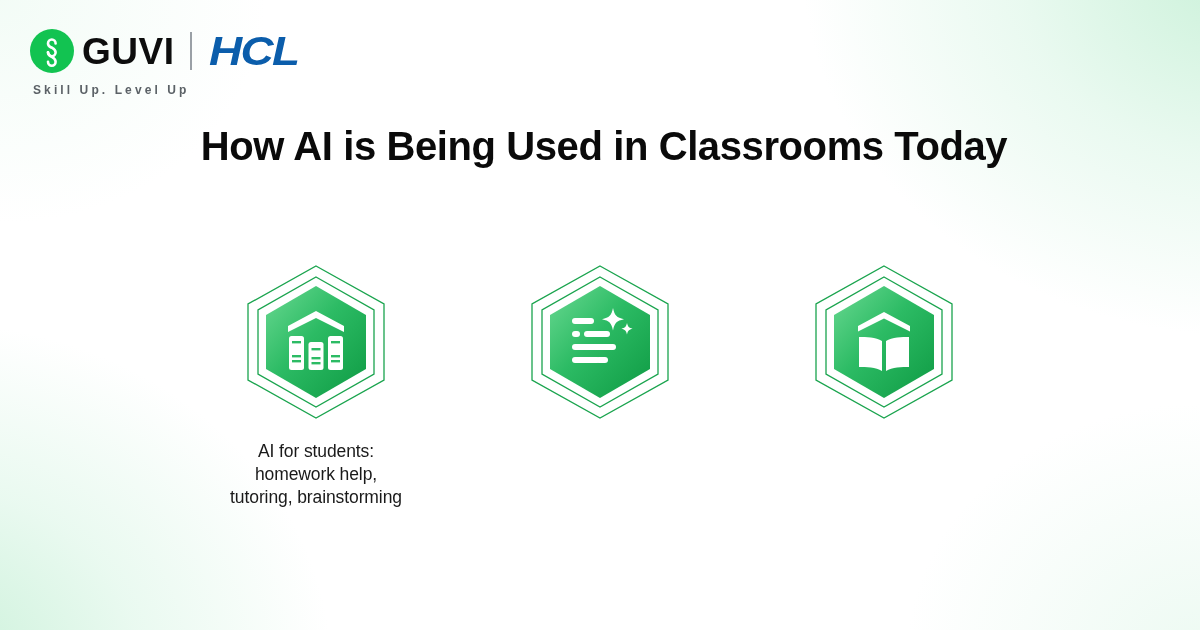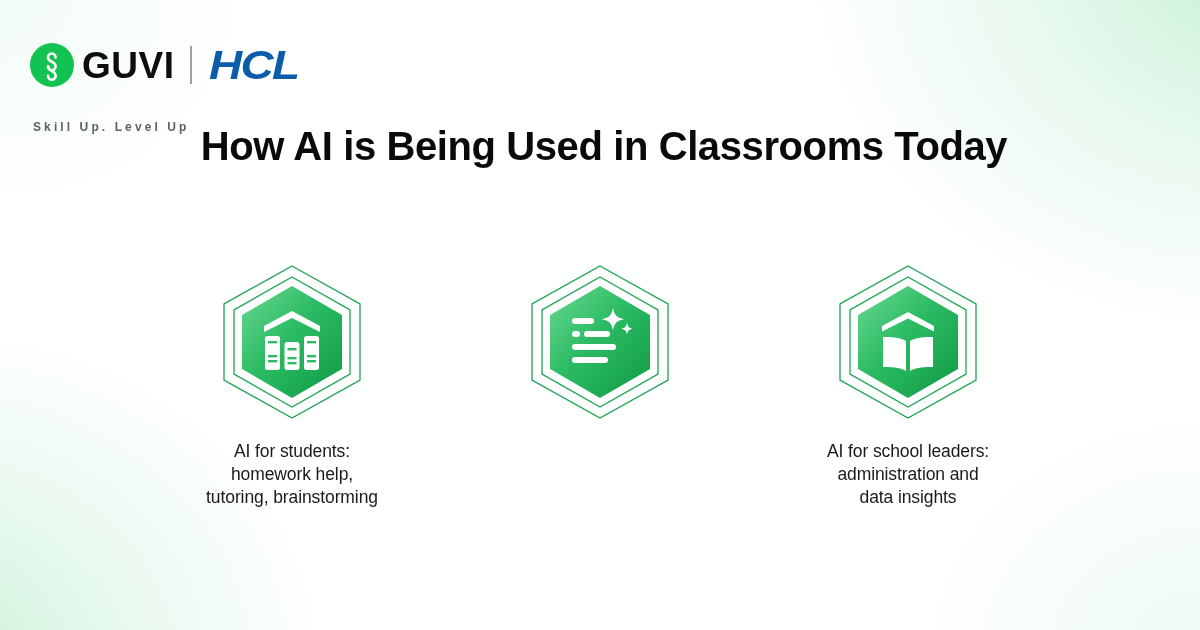--- a/index.html
+++ b/index.html
@@ -28,25 +28,24 @@
       radial-gradient(ellipse 420px 360px at 100% 104%, rgba(222,246,232,0.55) 0%, rgba(255,255,255,0) 70%),
       radial-gradient(ellipse 380px 320px at 0% 0%,     rgba(228,248,236,0.45) 0%, rgba(255,255,255,0) 70%),
       #ffffff;
     overflow: hidden;
   }
 
   
   #logo-bar {
     position: absolute;
     left: 30px;
-    top: 42px;
+    top: 28px;
     display: flex;
     flex-direction: column;
     align-items: flex-start;
-    gap: 23px;
   }
 
   #logo-row {
     display: flex;
     align-items: center;
     height: 46px;
   }
 
   .guvi-mark {
     width: 44px;
@@ -111,21 +110,21 @@
 
   
   #cards {
     position: absolute;
     left: 0;
     right: 0;
     top: 262px;
     display: flex;
     justify-content: center;
     align-items: flex-start;
-    gap: 40px;
+    gap: 16px;
     padding: 0 140px;
   }
 
   .card {
     width: 268px;
     display: flex;
     flex-direction: column;
     align-items: center;
   }
 
@@ -256,19 +255,16 @@
           <polygon points="80,4 148,42 148,118 80,156 12,118 12,42" fill="none" stroke="#1aa44e" stroke-width="1.3"></polygon>
           <polygon points="80,15 138,48 138,112 80,145 22,112 22,48" fill="none" stroke="#1aa44e" stroke-width="1.3"></polygon>
           <polygon points="80,24 130,53 130,107 80,136 30,107 30,53" fill="url(#g3)"></polygon>
           <g fill="#ffffff" transform="translate(80,84)">
             <path d="M-26,-20 L0,-34 L26,-20 L26,-14.5 L0,-27.5 L-26,-14.5 Z"></path>
             <path d="M-25,-9 L-25,21 C-18,21 -8,21 -2,25 L-2,-5 C-8,-9 -18,-9 -25,-9 Z" rx="2"></path>
             <path d="M25,-9 L25,21 C18,21 8,21 2,25 L2,-5 C8,-9 18,-9 25,-9 Z" rx="2"></path>
           </g>
         </svg>
       </div>
-      <div class="card-caption">AI for school leaders:
-administration and
-data insights</div>
     </div>
 
   </div>
 </div>
 
 </body></html>

